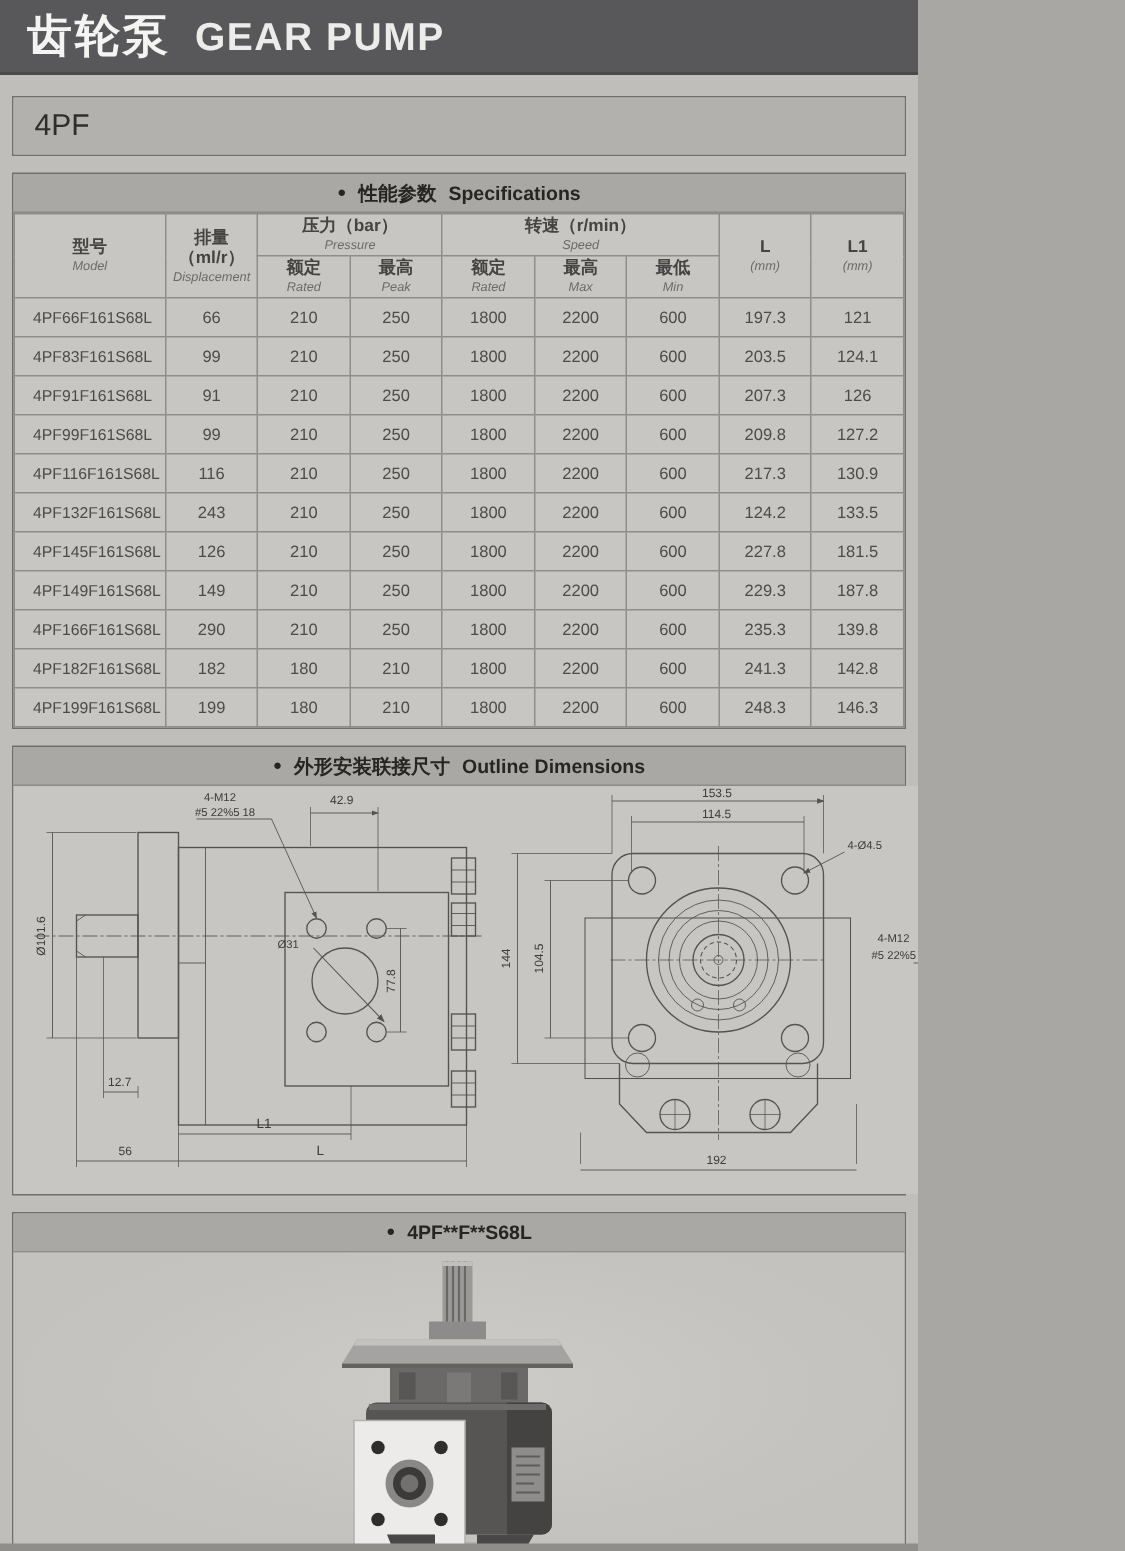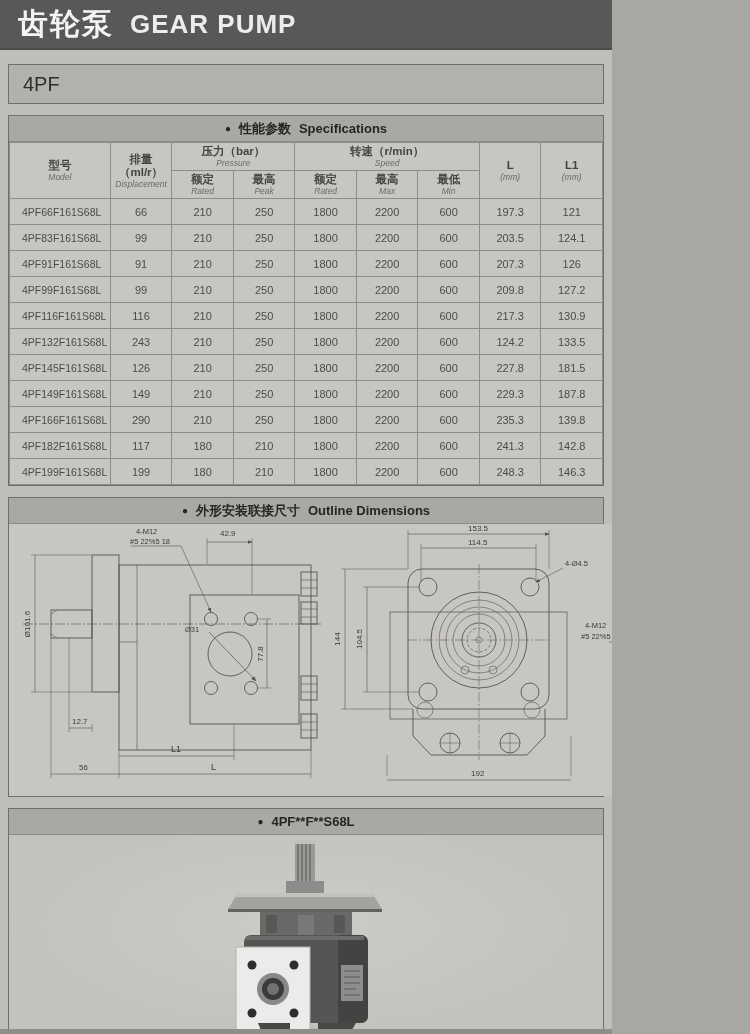--- a/index.html
+++ b/index.html
@@ -218,21 +218,21 @@
             <td>210</td>
             <td>250</td>
             <td>1800</td>
             <td>2200</td>
             <td>600</td>
             <td>235.3</td>
             <td>139.8</td>
           </tr>
           <tr>
             <td class="model">4PF182F161S68L</td>
-            <td>117</td>
+            <td>182</td>
             <td>180</td>
             <td>210</td>
             <td>1800</td>
             <td>2200</td>
             <td>600</td>
             <td>241.3</td>
             <td>142.8</td>
           </tr>
           <tr>
             <td class="model">4PF199F161S68L</td>

